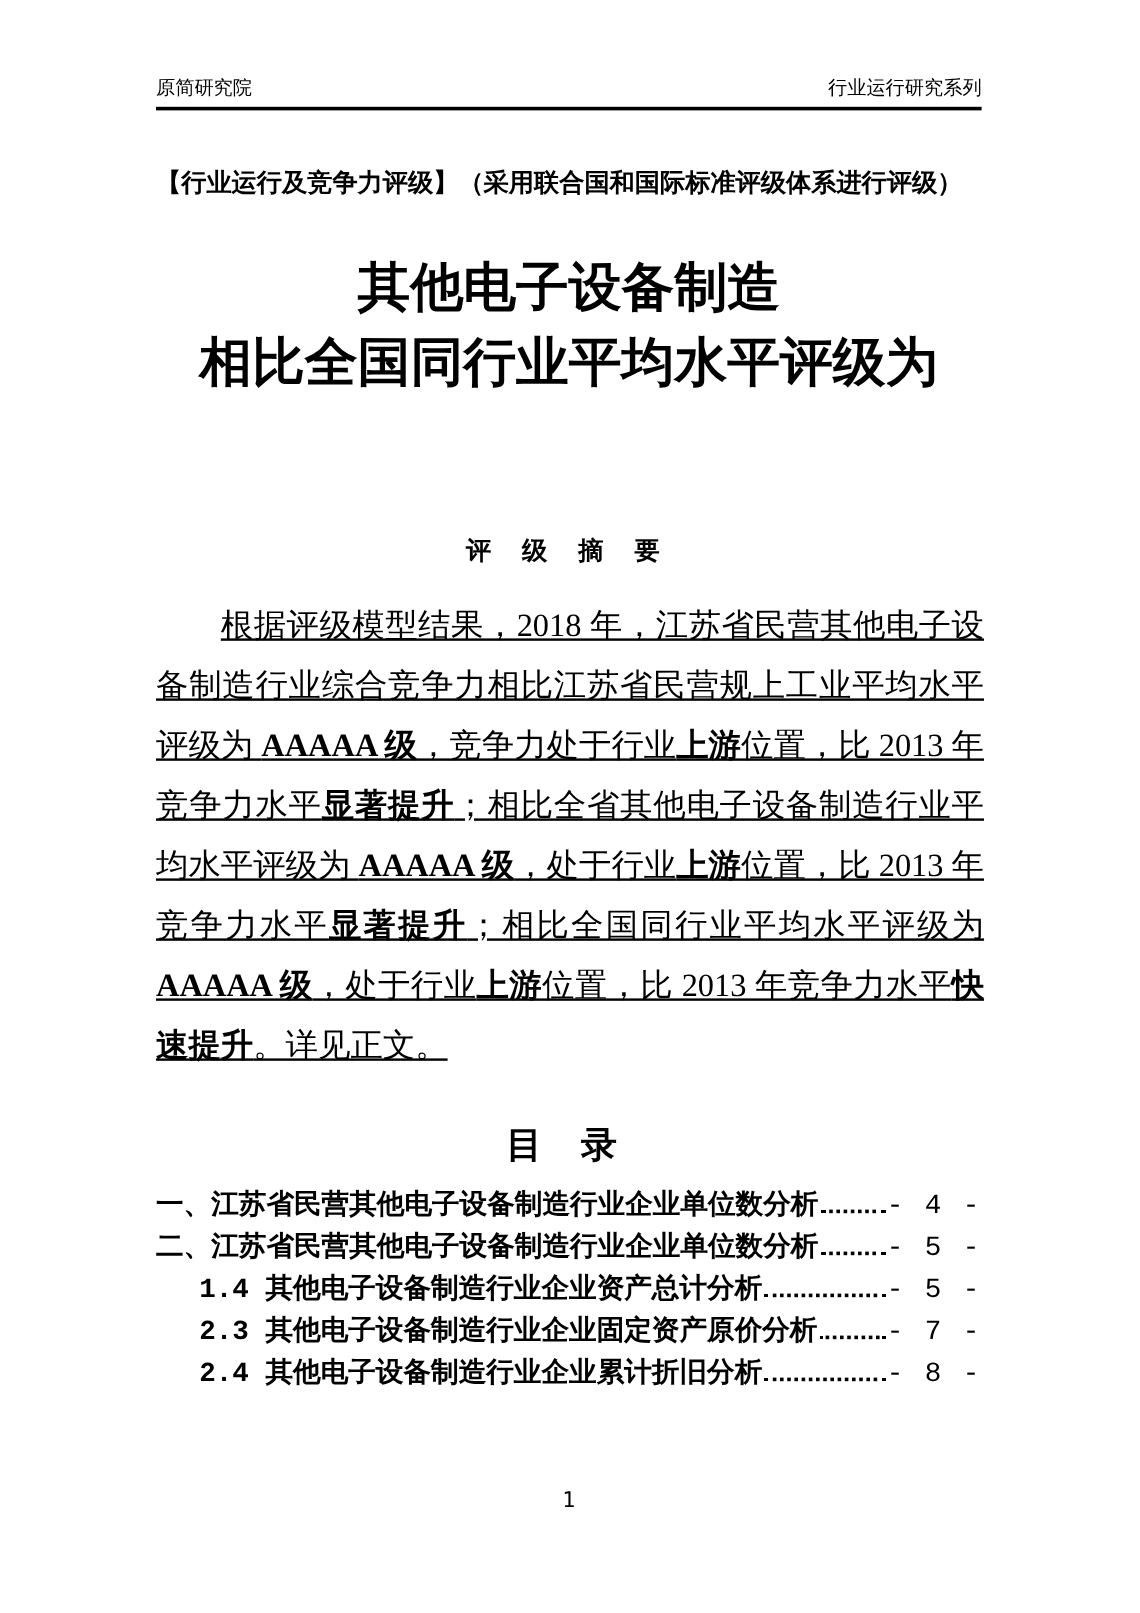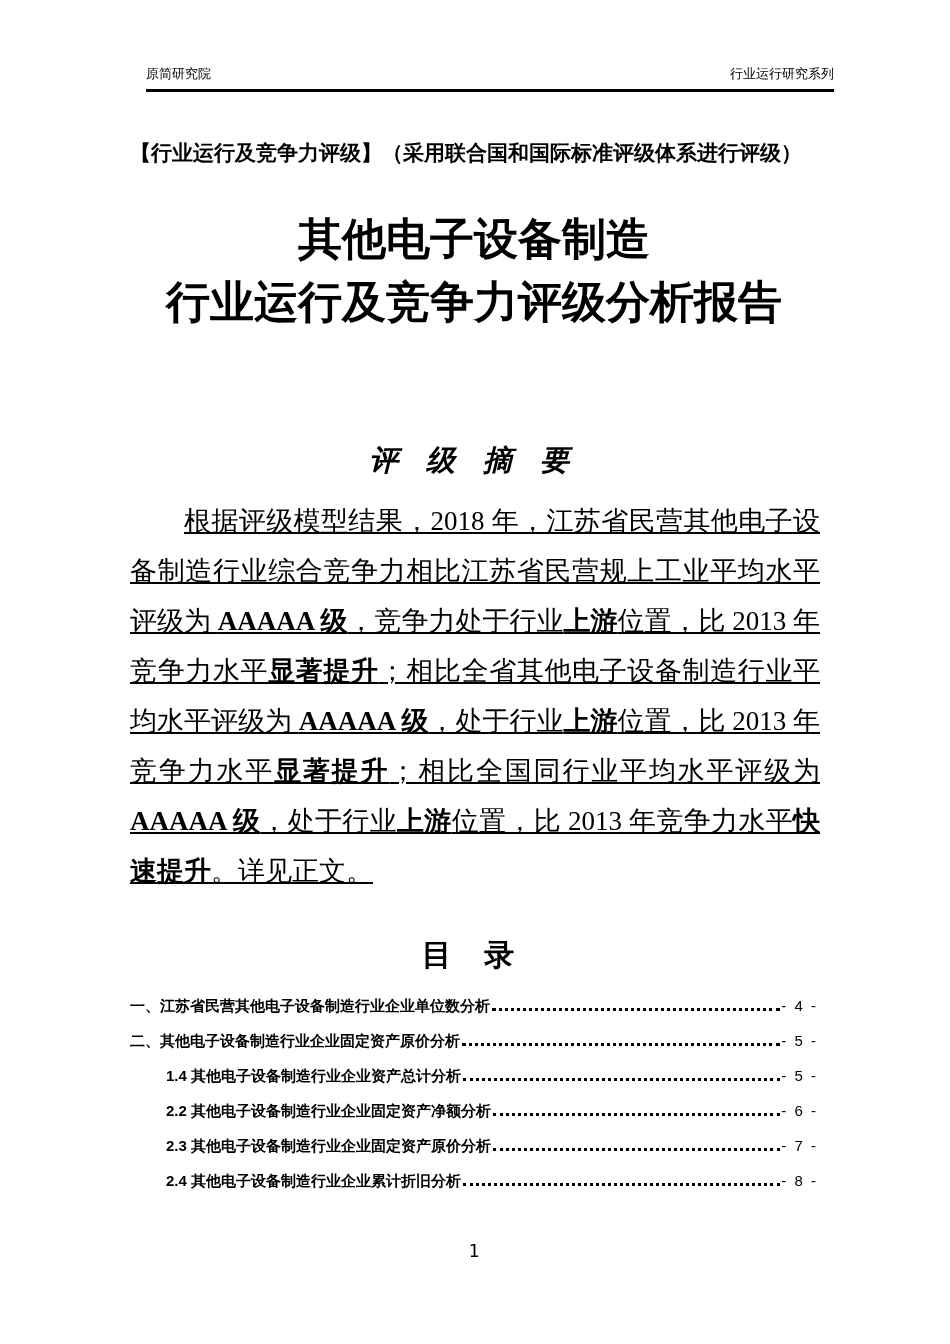--- a/index.html
+++ b/index.html
@@ -8,45 +8,43 @@
     width: 950px; height: 1344px;
     position: relative;
     font-family: "Liberation Serif", "DejaVu Serif", serif;
     color: #000000;
   }
 
   .header {
     position: absolute; left: 130px; top: 64px; width: 688px;
     display: flex; justify-content: space-between; align-items: flex-end;
     font-family: Liberation Sans, sans-serif;
-    font-size: 13px; line-height: 20px;
+    font-size: 16px; line-height: 20px;
     padding-bottom: 5px;
     border-bottom: 3px solid #000000;
-    margin-left: 16px;
   }
 
   .subtitle {
     position: absolute; left: 130px; top: 138px; width: 688px;
     font-family: "Liberation Sans", "DejaVu Sans", sans-serif;
     font-weight: bold; font-size: 21px; line-height: 30px;
   }
 
   .title-block {
     position: absolute; left: 130px; top: 208px; width: 688px;
     text-align: center;
     font-weight: bold; font-size: 44px; line-height: 63px;
   }
 
   .summary-heading {
     position: absolute; left: 130px; top: 440px; width: 688px;
     text-align: center;
     font-family: "Liberation Sans", "DejaVu Sans", sans-serif;
-    font-weight: bold; font-size: 29px; line-height: 40px;
+    font-weight: bold; font-size: 21px; line-height: 40px;
     letter-spacing: 10px;
-    font-style: italic;
   }
 
   .summary-paragraph {
     position: absolute; left: 130px; top: 496px; width: 690px;
     font-size: 27px; line-height: 50px;
     text-align: justify;
     text-indent: 2em;
     text-decoration: underline;
   }
   .summary-paragraph .b { font-weight: bold; }
@@ -54,22 +52,22 @@
   .toc-heading {
     position: absolute; left: 130px; top: 936px; width: 688px;
     text-align: center;
     font-family: Liberation Sans, sans-serif;
     font-weight: bold; font-size: 30px; line-height: 38px;
     letter-spacing: 12px;
   }
 
   .toc-list {
     position: absolute; left: 130px; top: 988px; width: 688px;
-    font-family: Liberation Sans, sans-serif;
-    font-size: 15px;
+    font-family: Liberation Mono, monospace;
+    font-size: 23px;
   }
   .toc-row {
     display: flex; align-items: baseline;
     height: 35px; line-height: 35px;
     white-space: nowrap;
   }
   .toc-row .toc-label { font-weight: bold; flex: 0 0 auto; }
   .toc-row.lvl2 .toc-label { padding-left: 36px; }
   .toc-row .toc-dots {
     flex: 1 1 auto;
@@ -92,49 +90,44 @@
 
   <div class="header">
     <span>原简研究院</span>
     <span>行业运行研究系列</span>
   </div>
 
   <div class="subtitle">【行业运行及竞争力评级】（采用联合国和国际标准评级体系进行评级）</div>
 
   <div class="title-block">
     <div>其他电子设备制造</div>
-    <div>行业运行及竞争力评级分析报告</div>
+    <div>相比全国同行业平均水平评级为</div>
   </div>
 
   <div class="summary-heading">评 级 摘 要</div>
 
   <p class="summary-paragraph"><span>根据评级模型结果，2018 年，江苏省民营其他电子设备制造行业综合竞争力相比江苏省民营规上工业平均水平评级为 </span><span class="b">AAAAA 级</span><span>，竞争力处于行业</span><span class="b">上游</span><span>位置，比 2013 年竞争力水平</span><span class="b">显著提升</span><span>；相比全省其他电子设备制造行业平均水平评级为 </span><span class="b">AAAAA 级</span><span>，处于行业</span><span class="b">上游</span><span>位置，比 2013 年竞争力水平</span><span class="b">显著提升</span><span>；相比全国同行业平均水平评级为 </span><span class="b">AAAAA 级</span><span>，处于行业</span><span class="b">上游</span><span>位置，比 2013 年竞争力水平</span><span class="b">快速提升</span><span>。详见正文。</span></p>
 
   <div class="toc-heading">目 录</div>
 
   <div class="toc-list">
       <div class="toc-row lvl1">
         <span class="toc-label">一、江苏省民营其他电子设备制造行业企业单位数分析</span>
         <span class="toc-dots"></span>
         <span class="toc-page">- 4 -</span>
       </div>
       <div class="toc-row lvl1">
-        <span class="toc-label">二、其他电子设备制造行业企业固定资产原价分析</span>
+        <span class="toc-label">二、江苏省民营其他电子设备制造行业企业单位数分析</span>
         <span class="toc-dots"></span>
         <span class="toc-page">- 5 -</span>
       </div>
       <div class="toc-row lvl2">
         <span class="toc-label">1.4 其他电子设备制造行业企业资产总计分析</span>
         <span class="toc-dots"></span>
         <span class="toc-page">- 5 -</span>
-      </div>
-      <div class="toc-row lvl2">
-        <span class="toc-label">2.2 其他电子设备制造行业企业固定资产净额分析</span>
-        <span class="toc-dots"></span>
-        <span class="toc-page">- 6 -</span>
       </div>
       <div class="toc-row lvl2">
         <span class="toc-label">2.3 其他电子设备制造行业企业固定资产原价分析</span>
         <span class="toc-dots"></span>
         <span class="toc-page">- 7 -</span>
       </div>
       <div class="toc-row lvl2">
         <span class="toc-label">2.4 其他电子设备制造行业企业累计折旧分析</span>
         <span class="toc-dots"></span>
         <span class="toc-page">- 8 -</span>

